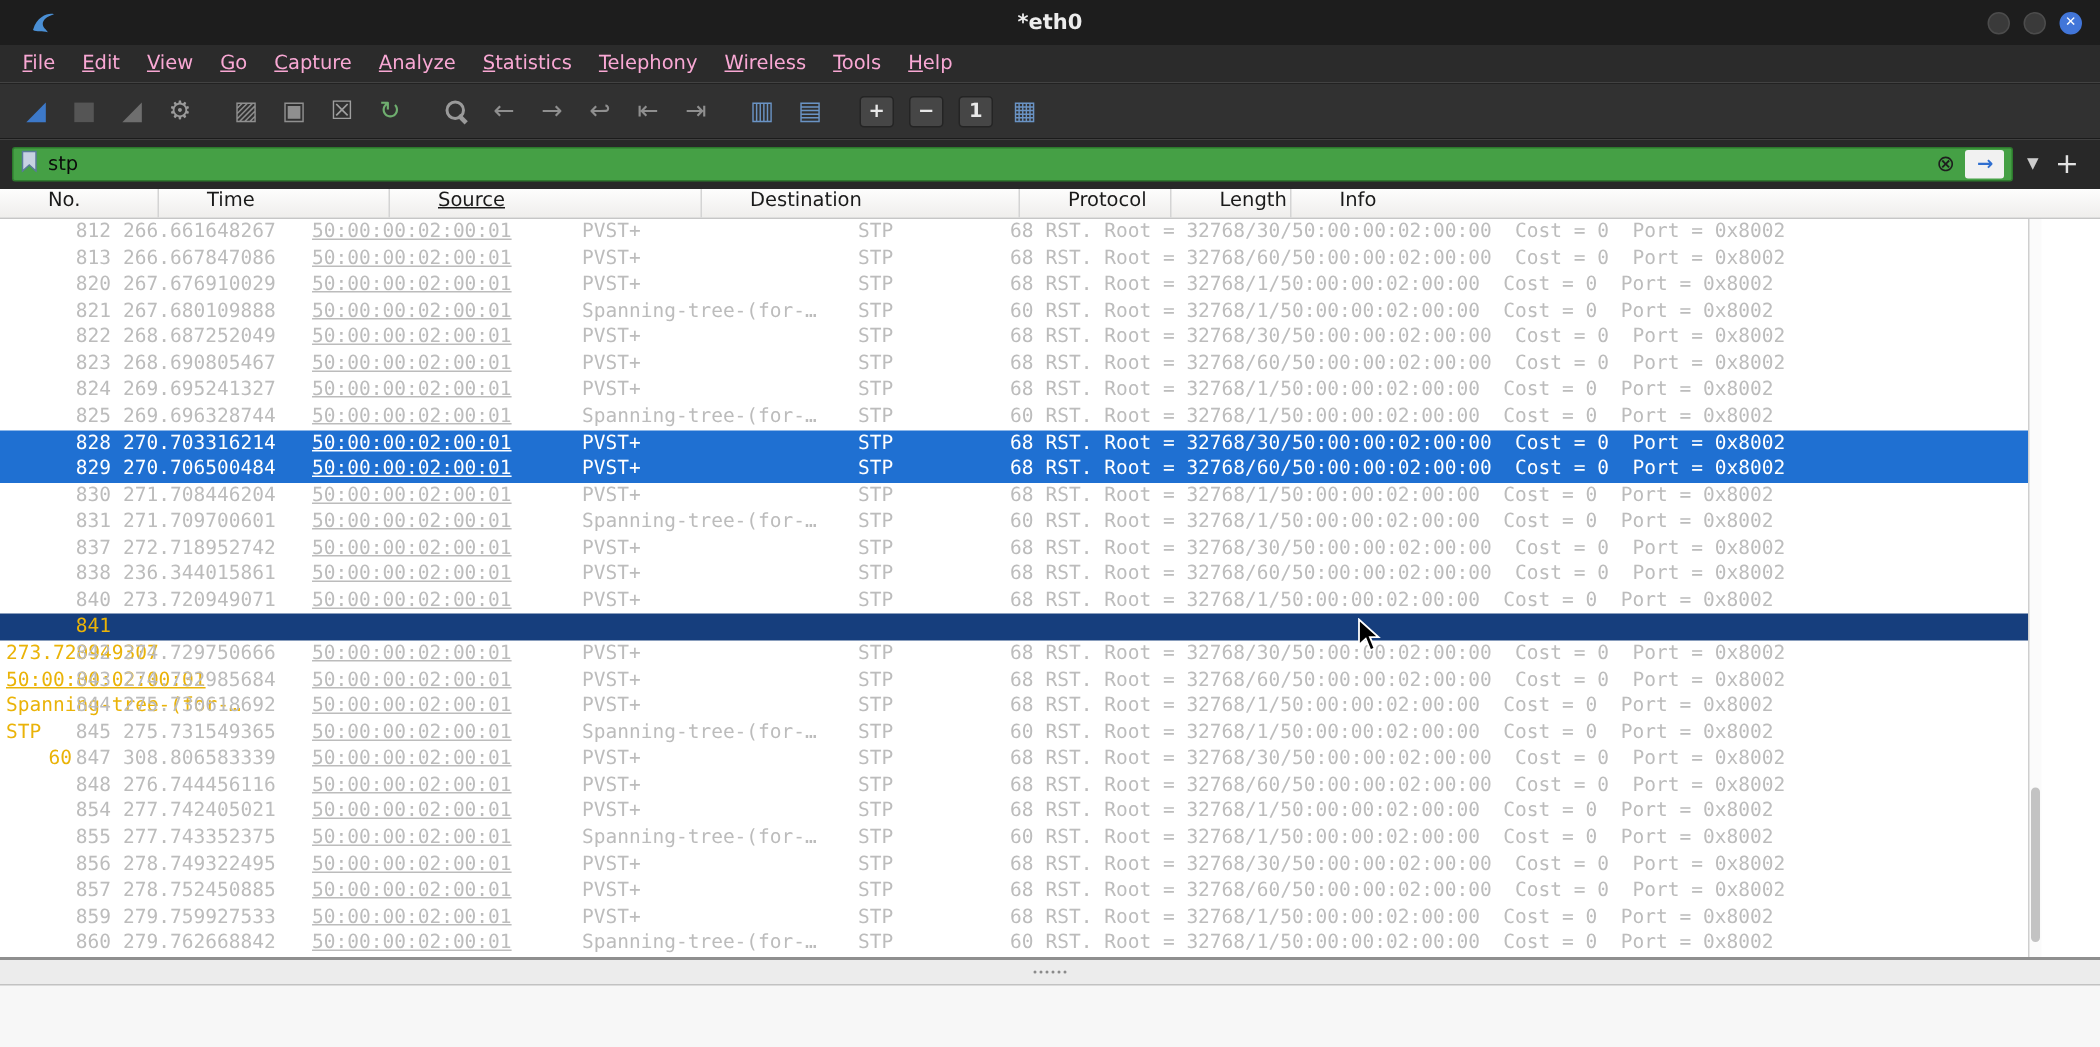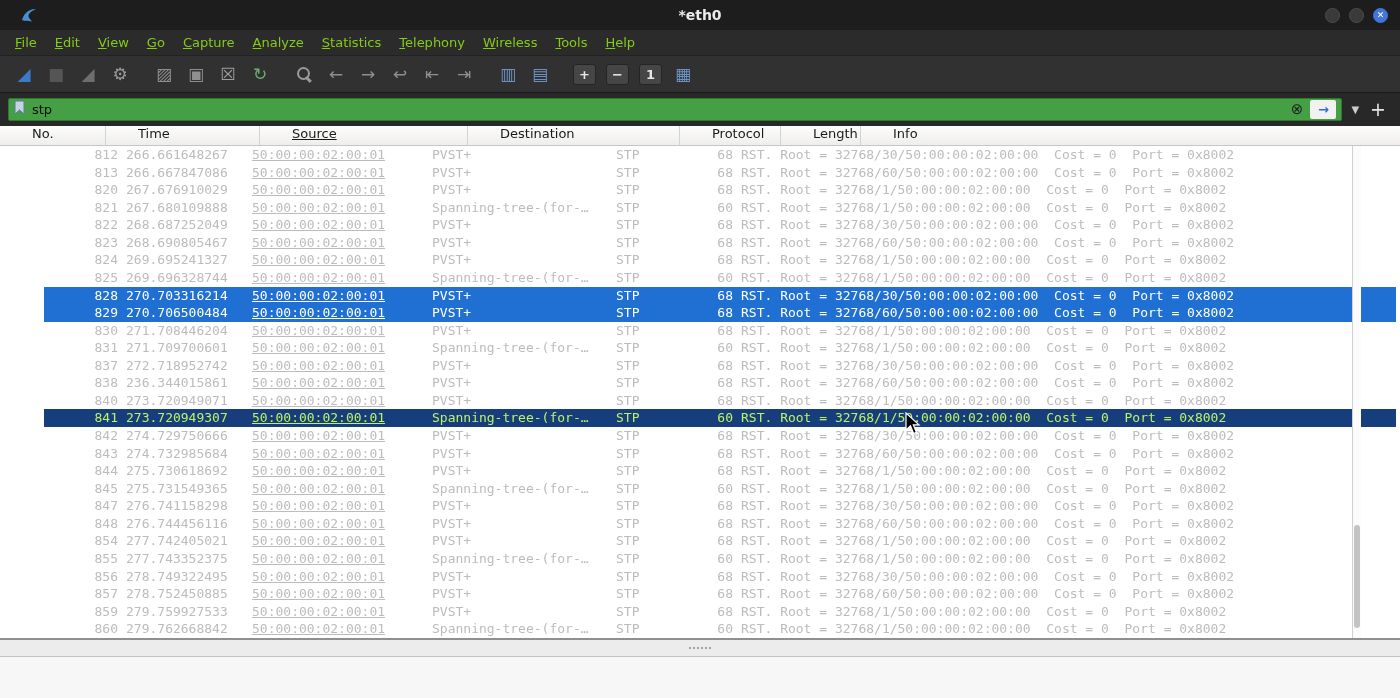--- a/index.html
+++ b/index.html
@@ -9,21 +9,21 @@
   
   .titlebar { height:30px; background:#1d1d1d; position:relative; display:flex; align-items:center; }
   .kali-logo { margin-left:20px; display:flex; align-items:center; }
   .title-text { position:absolute; left:0; right:0; text-align:center; color:#ececec; font-size:14px; font-weight:bold; pointer-events:none; }
   .win-btns { position:absolute; right:12px; top:0; height:30px; display:flex; align-items:center; gap:9px; }
   .win-btn { width:15px; height:15px; border-radius:50%; background:#3a3a3a; border:1px solid #4c4c4c; display:flex; align-items:center; justify-content:center; color:#bbb; font-size:8px; }
   .win-btn.close { background:var(--close_btn); border-color:var(--close_btn); color:#fff; font-size:9px; font-weight:bold; }
 
   
   .menubar { height:25px; background:#2b2b2b; display:flex; align-items:center; padding-left:6px; }
-  .menu-item { color:#84cc16; font-size:13px; padding:3px 9px; white-space:nowrap; }
+  .menu-item { color:#f9a8d4; font-size:13px; padding:3px 9px; white-space:nowrap; }
   .menu-item u { text-decoration:underline; }
 
   
   .toolbar { height:38px; background:#313131; border-top:1px solid #222; border-bottom:1px solid #1b1b1b; display:flex; align-items:center; padding-left:8px; }
   .tbtn { width:30px; height:28px; display:flex; align-items:center; justify-content:center; font-size:17px; margin:0 1px; }
   .tbtn.sq { width:23px; height:21px; background:#464646; border:1px solid #242424; border-radius:3px; color:#e8e8e8; font-size:13px; font-weight:bold; margin:0 5px; }
   .tsep { width:12px; height:1px; }
   .find-glass { position:relative; width:18px; height:18px; }
   .find-glass::before { content:""; position:absolute; width:9px; height:9px; border:2px solid #9a9a9a; border-radius:50%; left:2px; top:2px; }
   .find-glass::after { content:""; position:absolute; width:7px; height:2.5px; background:#9a9a9a; transform:rotate(45deg); left:10px; top:13px; }
@@ -37,23 +37,23 @@
   .caret-btn { color:#cccccc; font-size:10px; padding:0 2px; }
   .add-btn { color:#e2e2e2; font-size:19px; padding:0 6px 2px 2px; }
 
   
   .header { height:20px; background:linear-gradient(#fdfdfd,#efeeec); border-bottom:1px solid #c6c6c6; display:flex; font-size:13px; color:#1a1a1a; align-items:center; }
   .hcell { height:100%; padding:2px 4px; border-right:1px solid #d4d4d4; white-space:nowrap; overflow:hidden;margin-left:28px; }
 
   
   .list { position:relative; height:492px; background:#ffffff; overflow:hidden;
           font-family:"DejaVu Sans Mono", monospace; font-size:13px; }
-  .pkt-row { display:flex; width:1352px; height:calc(492px / 28); line-height:calc(492px / 28); color:var(--row_text); white-space:pre;margin-left:44px; }
+  .pkt-row { display:flex; width:1352px; height:calc(492px / 28); line-height:calc(492px / 28); color:var(--row_text); white-space:pre; }
   .pkt-row.state-selected { background:var(--sel_light); color:#fff; }
-  .pkt-row.state-focused  { background:var(--sel_dark);  color:#bef264; }
+  .pkt-row.state-focused  { background:var(--sel_dark);  color:#eab308;flex-direction:column; }
   .cell { padding:0 4px; overflow:hidden; white-space:pre; }
   .c-no    { width:78px;  text-align:right; flex:none; }
   .c-time  { width:126px; flex:none; }
   .c-src   { width:180px; flex:none;text-decoration:underline; }
   .c-dst   { width:184px; flex:none; }
   .c-proto { width:73px;  flex:none; }
   .c-len   { width:52px;  text-align:right; flex:none; }
   .c-info  { flex:1; min-width:0; }
   .header .c-no, .header .c-len { text-align:left; }
   .header .c-info { border-right:none; }
@@ -168,21 +168,21 @@
     <div class="pkt-row state-normal"><span class="cell c-no">830</span><span class="cell c-time">271.708446204</span><span class="cell c-src">50:00:00:02:00:01</span><span class="cell c-dst">PVST+</span><span class="cell c-proto">STP</span><span class="cell c-len">68</span><span class="cell c-info">RST. Root = 32768/1/50:00:00:02:00:00  Cost = 0  Port = 0x8002</span></div>
     <div class="pkt-row state-normal"><span class="cell c-no">831</span><span class="cell c-time">271.709700601</span><span class="cell c-src">50:00:00:02:00:01</span><span class="cell c-dst">Spanning-tree-(for-…</span><span class="cell c-proto">STP</span><span class="cell c-len">60</span><span class="cell c-info">RST. Root = 32768/1/50:00:00:02:00:00  Cost = 0  Port = 0x8002</span></div>
     <div class="pkt-row state-normal"><span class="cell c-no">837</span><span class="cell c-time">272.718952742</span><span class="cell c-src">50:00:00:02:00:01</span><span class="cell c-dst">PVST+</span><span class="cell c-proto">STP</span><span class="cell c-len">68</span><span class="cell c-info">RST. Root = 32768/30/50:00:00:02:00:00  Cost = 0  Port = 0x8002</span></div>
     <div class="pkt-row state-normal"><span class="cell c-no">838</span><span class="cell c-time">236.344015861</span><span class="cell c-src">50:00:00:02:00:01</span><span class="cell c-dst">PVST+</span><span class="cell c-proto">STP</span><span class="cell c-len">68</span><span class="cell c-info">RST. Root = 32768/60/50:00:00:02:00:00  Cost = 0  Port = 0x8002</span></div>
     <div class="pkt-row state-normal"><span class="cell c-no">840</span><span class="cell c-time">273.720949071</span><span class="cell c-src">50:00:00:02:00:01</span><span class="cell c-dst">PVST+</span><span class="cell c-proto">STP</span><span class="cell c-len">68</span><span class="cell c-info">RST. Root = 32768/1/50:00:00:02:00:00  Cost = 0  Port = 0x8002</span></div>
     <div class="pkt-row state-focused"><span class="cell c-no">841</span><span class="cell c-time">273.720949307</span><span class="cell c-src">50:00:00:02:00:01</span><span class="cell c-dst">Spanning-tree-(for-…</span><span class="cell c-proto">STP</span><span class="cell c-len">60</span><span class="cell c-info">RST. Root = 32768/1/50:00:00:02:00:00  Cost = 0  Port = 0x8002</span></div>
     <div class="pkt-row state-normal"><span class="cell c-no">842</span><span class="cell c-time">274.729750666</span><span class="cell c-src">50:00:00:02:00:01</span><span class="cell c-dst">PVST+</span><span class="cell c-proto">STP</span><span class="cell c-len">68</span><span class="cell c-info">RST. Root = 32768/30/50:00:00:02:00:00  Cost = 0  Port = 0x8002</span></div>
     <div class="pkt-row state-normal"><span class="cell c-no">843</span><span class="cell c-time">274.732985684</span><span class="cell c-src">50:00:00:02:00:01</span><span class="cell c-dst">PVST+</span><span class="cell c-proto">STP</span><span class="cell c-len">68</span><span class="cell c-info">RST. Root = 32768/60/50:00:00:02:00:00  Cost = 0  Port = 0x8002</span></div>
     <div class="pkt-row state-normal"><span class="cell c-no">844</span><span class="cell c-time">275.730618692</span><span class="cell c-src">50:00:00:02:00:01</span><span class="cell c-dst">PVST+</span><span class="cell c-proto">STP</span><span class="cell c-len">68</span><span class="cell c-info">RST. Root = 32768/1/50:00:00:02:00:00  Cost = 0  Port = 0x8002</span></div>
     <div class="pkt-row state-normal"><span class="cell c-no">845</span><span class="cell c-time">275.731549365</span><span class="cell c-src">50:00:00:02:00:01</span><span class="cell c-dst">Spanning-tree-(for-…</span><span class="cell c-proto">STP</span><span class="cell c-len">60</span><span class="cell c-info">RST. Root = 32768/1/50:00:00:02:00:00  Cost = 0  Port = 0x8002</span></div>
-    <div class="pkt-row state-normal"><span class="cell c-no">847</span><span class="cell c-time">276.741158298</span><span class="cell c-src">50:00:00:02:00:01</span><span class="cell c-dst">PVST+</span><span class="cell c-proto">STP</span><span class="cell c-len">68</span><span class="cell c-info">RST. Root = 32768/30/50:00:00:02:00:00  Cost = 0  Port = 0x8002</span></div>
+    <div class="pkt-row state-normal"><span class="cell c-no">847</span><span class="cell c-time">308.806583339</span><span class="cell c-src">50:00:00:02:00:01</span><span class="cell c-dst">PVST+</span><span class="cell c-proto">STP</span><span class="cell c-len">68</span><span class="cell c-info">RST. Root = 32768/30/50:00:00:02:00:00  Cost = 0  Port = 0x8002</span></div>
     <div class="pkt-row state-normal"><span class="cell c-no">848</span><span class="cell c-time">276.744456116</span><span class="cell c-src">50:00:00:02:00:01</span><span class="cell c-dst">PVST+</span><span class="cell c-proto">STP</span><span class="cell c-len">68</span><span class="cell c-info">RST. Root = 32768/60/50:00:00:02:00:00  Cost = 0  Port = 0x8002</span></div>
     <div class="pkt-row state-normal"><span class="cell c-no">854</span><span class="cell c-time">277.742405021</span><span class="cell c-src">50:00:00:02:00:01</span><span class="cell c-dst">PVST+</span><span class="cell c-proto">STP</span><span class="cell c-len">68</span><span class="cell c-info">RST. Root = 32768/1/50:00:00:02:00:00  Cost = 0  Port = 0x8002</span></div>
     <div class="pkt-row state-normal"><span class="cell c-no">855</span><span class="cell c-time">277.743352375</span><span class="cell c-src">50:00:00:02:00:01</span><span class="cell c-dst">Spanning-tree-(for-…</span><span class="cell c-proto">STP</span><span class="cell c-len">60</span><span class="cell c-info">RST. Root = 32768/1/50:00:00:02:00:00  Cost = 0  Port = 0x8002</span></div>
     <div class="pkt-row state-normal"><span class="cell c-no">856</span><span class="cell c-time">278.749322495</span><span class="cell c-src">50:00:00:02:00:01</span><span class="cell c-dst">PVST+</span><span class="cell c-proto">STP</span><span class="cell c-len">68</span><span class="cell c-info">RST. Root = 32768/30/50:00:00:02:00:00  Cost = 0  Port = 0x8002</span></div>
     <div class="pkt-row state-normal"><span class="cell c-no">857</span><span class="cell c-time">278.752450885</span><span class="cell c-src">50:00:00:02:00:01</span><span class="cell c-dst">PVST+</span><span class="cell c-proto">STP</span><span class="cell c-len">68</span><span class="cell c-info">RST. Root = 32768/60/50:00:00:02:00:00  Cost = 0  Port = 0x8002</span></div>
     <div class="pkt-row state-normal"><span class="cell c-no">859</span><span class="cell c-time">279.759927533</span><span class="cell c-src">50:00:00:02:00:01</span><span class="cell c-dst">PVST+</span><span class="cell c-proto">STP</span><span class="cell c-len">68</span><span class="cell c-info">RST. Root = 32768/1/50:00:00:02:00:00  Cost = 0  Port = 0x8002</span></div>
     <div class="pkt-row state-normal"><span class="cell c-no">860</span><span class="cell c-time">279.762668842</span><span class="cell c-src">50:00:00:02:00:01</span><span class="cell c-dst">Spanning-tree-(for-…</span><span class="cell c-proto">STP</span><span class="cell c-len">60</span><span class="cell c-info">RST. Root = 32768/1/50:00:00:02:00:00  Cost = 0  Port = 0x8002</span></div>
     <div class="vscroll">
     <div class="vthumb"></div>
   </div>

